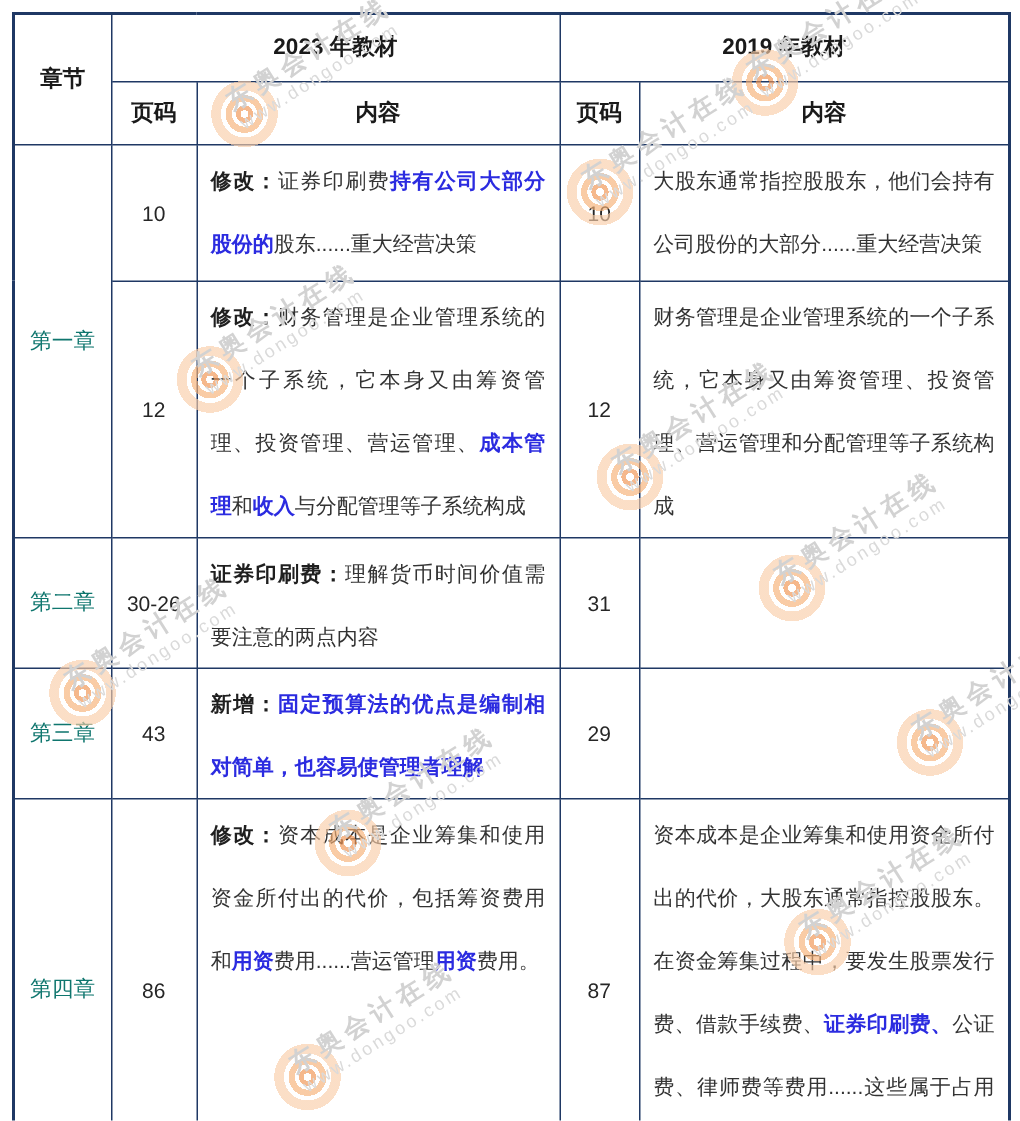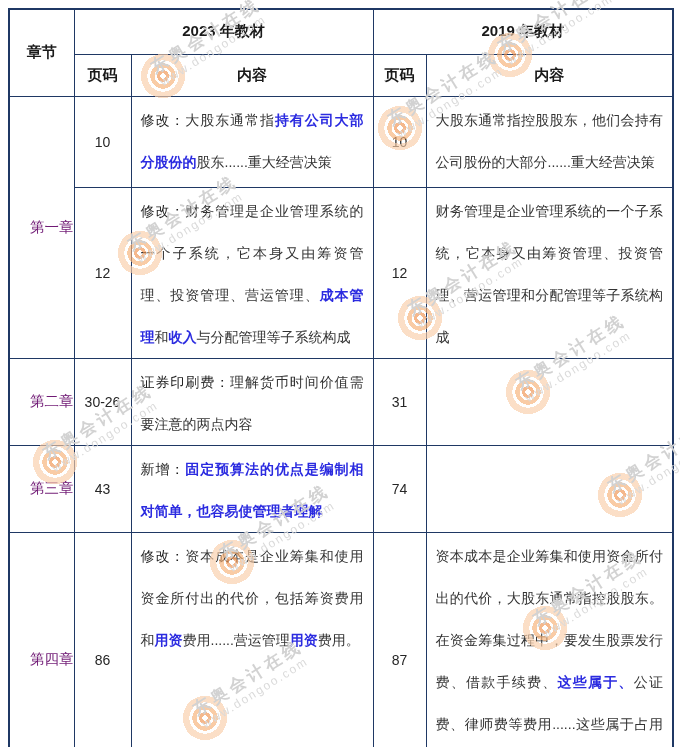--- a/index.html
+++ b/index.html
@@ -36,40 +36,40 @@
   }
   thead tr:nth-child(1) { height: 45px; }
   thead tr:nth-child(2) { height: 42px; }
   tbody tr:nth-child(1) { height: 91px; }
   tbody tr:nth-child(2) { height: 164px; }
   tbody tr:nth-child(3) { height: 85px; }
   tbody tr:nth-child(4) { height: 85px; }
   tbody tr:nth-child(5) { height: 220px; }
 
   td.cell-chapter {
-    text-align: right;
+    text-align: center;
     vertical-align: middle;
     font-size: 14.5px;
-    color: #701a75;
+    color: #0f766e;
   }
   td.cell-page {
     text-align: center;
     vertical-align: middle;
     font-size: 14px;
     color: #262626;
   }
   td.cell-content {
     vertical-align: top;
     text-align: justify;
     padding: 2px 9px 0 9px;
     font-size: 14px;
     line-height: 42px;
     color: #333333;
   }
-  .run-bold { font-weight: normal; color: #1f1f1f; }
+  .run-bold { font-weight: bold; color: #1f1f1f; }
   .run-hl   { font-weight: bold; color: #2B2BE0; }
 
   
   .wm-layer { position: absolute; inset: 0; pointer-events: none; }
   .wm { position: absolute; width: 0; height: 0; }
   .wm-logo {
     position: absolute; left: -27px; top: -27px;
     width: 54px; height: 54px; border-radius: 50%;
     opacity: 0.65;
     background: radial-gradient(circle at 50% 50%,
@@ -112,50 +112,50 @@
       <th>页码</th>
       <th>内容</th>
       <th>页码</th>
       <th>内容</th>
     </tr>
   </thead>
   <tbody>
       <tr>
         <td class="cell-chapter" rowspan="2">第一章</td>
         <td class="cell-page">10</td>
-        <td class="cell-content"><span class="run-bold">修改：</span><span>大股东通常指</span><span class="run-hl">持有公司大部分股份的</span><span>股东......重大经营决策</span></td>
+        <td class="cell-content"><span class="run-bold">修改：</span><span>证券印刷费</span><span class="run-hl">持有公司大部分股份的</span><span>股东......重大经营决策</span></td>
         <td class="cell-page">10</td>
         <td class="cell-content"><span>大股东通常指控股股东，他们会持有公司股份的大部分......重大经营决策</span></td>
       </tr>
       <tr>
         <td class="cell-page">12</td>
         <td class="cell-content"><span class="run-bold">修改：</span><span>财务管理是企业管理系统的一个子系统，它本身又由筹资管理、投资管理、营运管理、</span><span class="run-hl">成本管理</span><span>和</span><span class="run-hl">收入</span><span>与分配管理等子系统构成</span></td>
         <td class="cell-page">12</td>
         <td class="cell-content"><span>财务管理是企业管理系统的一个子系统，它本身又由筹资管理、投资管理、营运管理和分配管理等子系统构成</span></td>
       </tr>
       <tr>
         <td class="cell-chapter" rowspan="1">第二章</td>
         <td class="cell-page">30-26</td>
         <td class="cell-content"><span class="run-bold">证券印刷费：</span><span>理解货币时间价值需要注意的两点内容</span></td>
         <td class="cell-page">31</td>
         <td class="cell-content"></td>
       </tr>
       <tr>
         <td class="cell-chapter" rowspan="1">第三章</td>
         <td class="cell-page">43</td>
         <td class="cell-content"><span class="run-bold">新增：</span><span class="run-hl">固定预算法的优点是编制相对简单，也容易使管理者理解</span></td>
-        <td class="cell-page">74</td>
+        <td class="cell-page">29</td>
         <td class="cell-content"></td>
       </tr>
       <tr>
         <td class="cell-chapter" rowspan="1">第四章</td>
         <td class="cell-page">86</td>
         <td class="cell-content"><span class="run-bold">修改：</span><span>资本成本是企业筹集和使用资金所付出的代价，包括筹资费用和</span><span class="run-hl">用资</span><span>费用......营运管理</span><span class="run-hl">用资</span><span>费用。</span></td>
         <td class="cell-page">87</td>
-        <td class="cell-content"><span>资本成本是企业筹集和使用资金所付出的代价，大股东通常指控股股东。在资金筹集过程中，要发生股票发行费、借款手续费、</span><span class="run-hl">这些属于、</span><span>公证费、律师费等费用......这些属于占用费用</span></td>
+        <td class="cell-content"><span>资本成本是企业筹集和使用资金所付出的代价，大股东通常指控股股东。在资金筹集过程中，要发生股票发行费、借款手续费、</span><span class="run-hl">证券印刷费、</span><span>公证费、律师费等费用......这些属于占用费用</span></td>
       </tr>
     </tbody>
 </table>
 
 <div class="wm-layer">
 
   <div class="wm" style="left:163px;top:76px">
       <div class="wm-logo"></div>
       <div class="wm-text">
         <div class="wm-t1">东奥会计在线</div>

